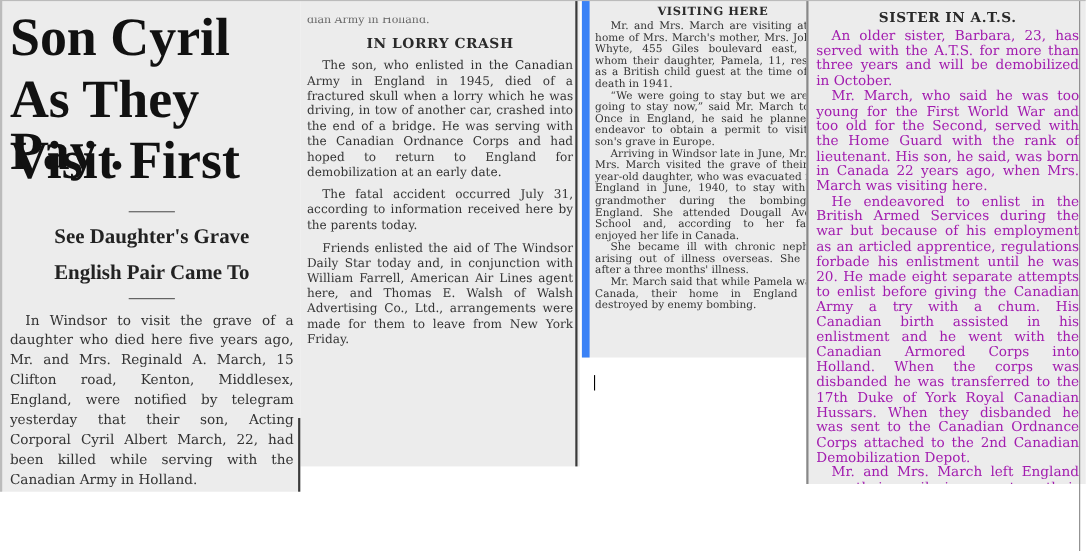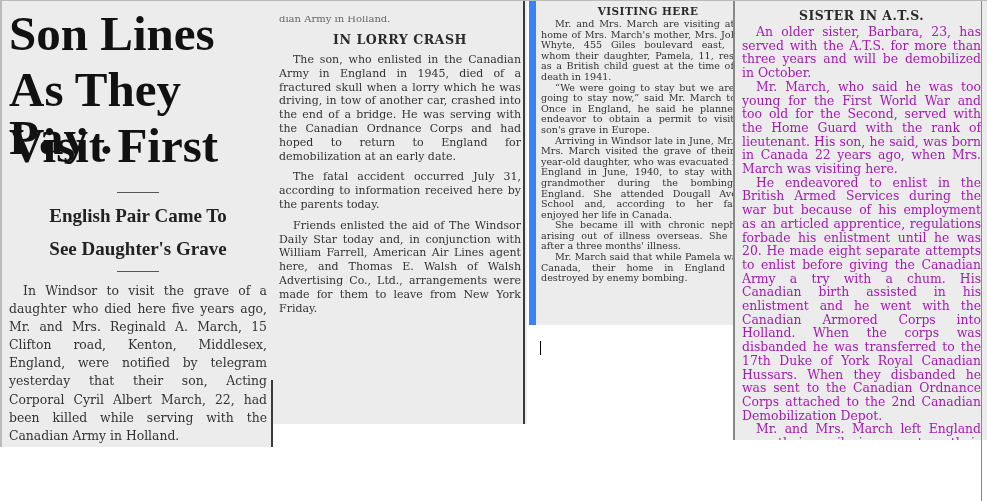--- a/index.html
+++ b/index.html
@@ -35,28 +35,28 @@
   #clip4 .body { font-size:12.4px; line-height:13.7px; color:#a21caf; }
 
   .rule-h { position:absolute; height:1px; background:#444; }
   #cursor { position:absolute; left:540px; top:341px; width:1px; height:14px; background:#000; }
 </style>
 </head>
 <body>
 
 <div class="clip" id="clip1">
   <h1 class="hd">
-    <span>Son Lines</span>
+    <span>Son Cyril</span>
     <span>As They Pay .</span>
     <span>Visit First</span>
   </h1>
   <div class="dash" style="margin-top:14px;"></div>
   <div class="deck" style="margin-top:6px;">
+    <div>See Daughter's Grave</div>
     <div>English Pair Came To</div>
-    <div>See Daughter's Grave</div>
   </div>
   <div class="dash" style="margin:6px auto 10px;"></div>
   <div class="body">
     <p class="para">In Windsor to visit the grave of a daughter who died here five years ago, Mr. and Mrs. Reginald A. March, 15 Clifton road, Kenton, Middlesex, England, were notified by telegram yesterday that their son, Acting Corporal Cyril Albert March, 22, had been killed while serving with the Canadian Army in Holland.</p>
   </div>
   <div class="sub">IN LORRY CRASH</div>
 </div>
 
 <div class="clip" id="clip2">
   <div class="top">dian Army in Holland.</div>

